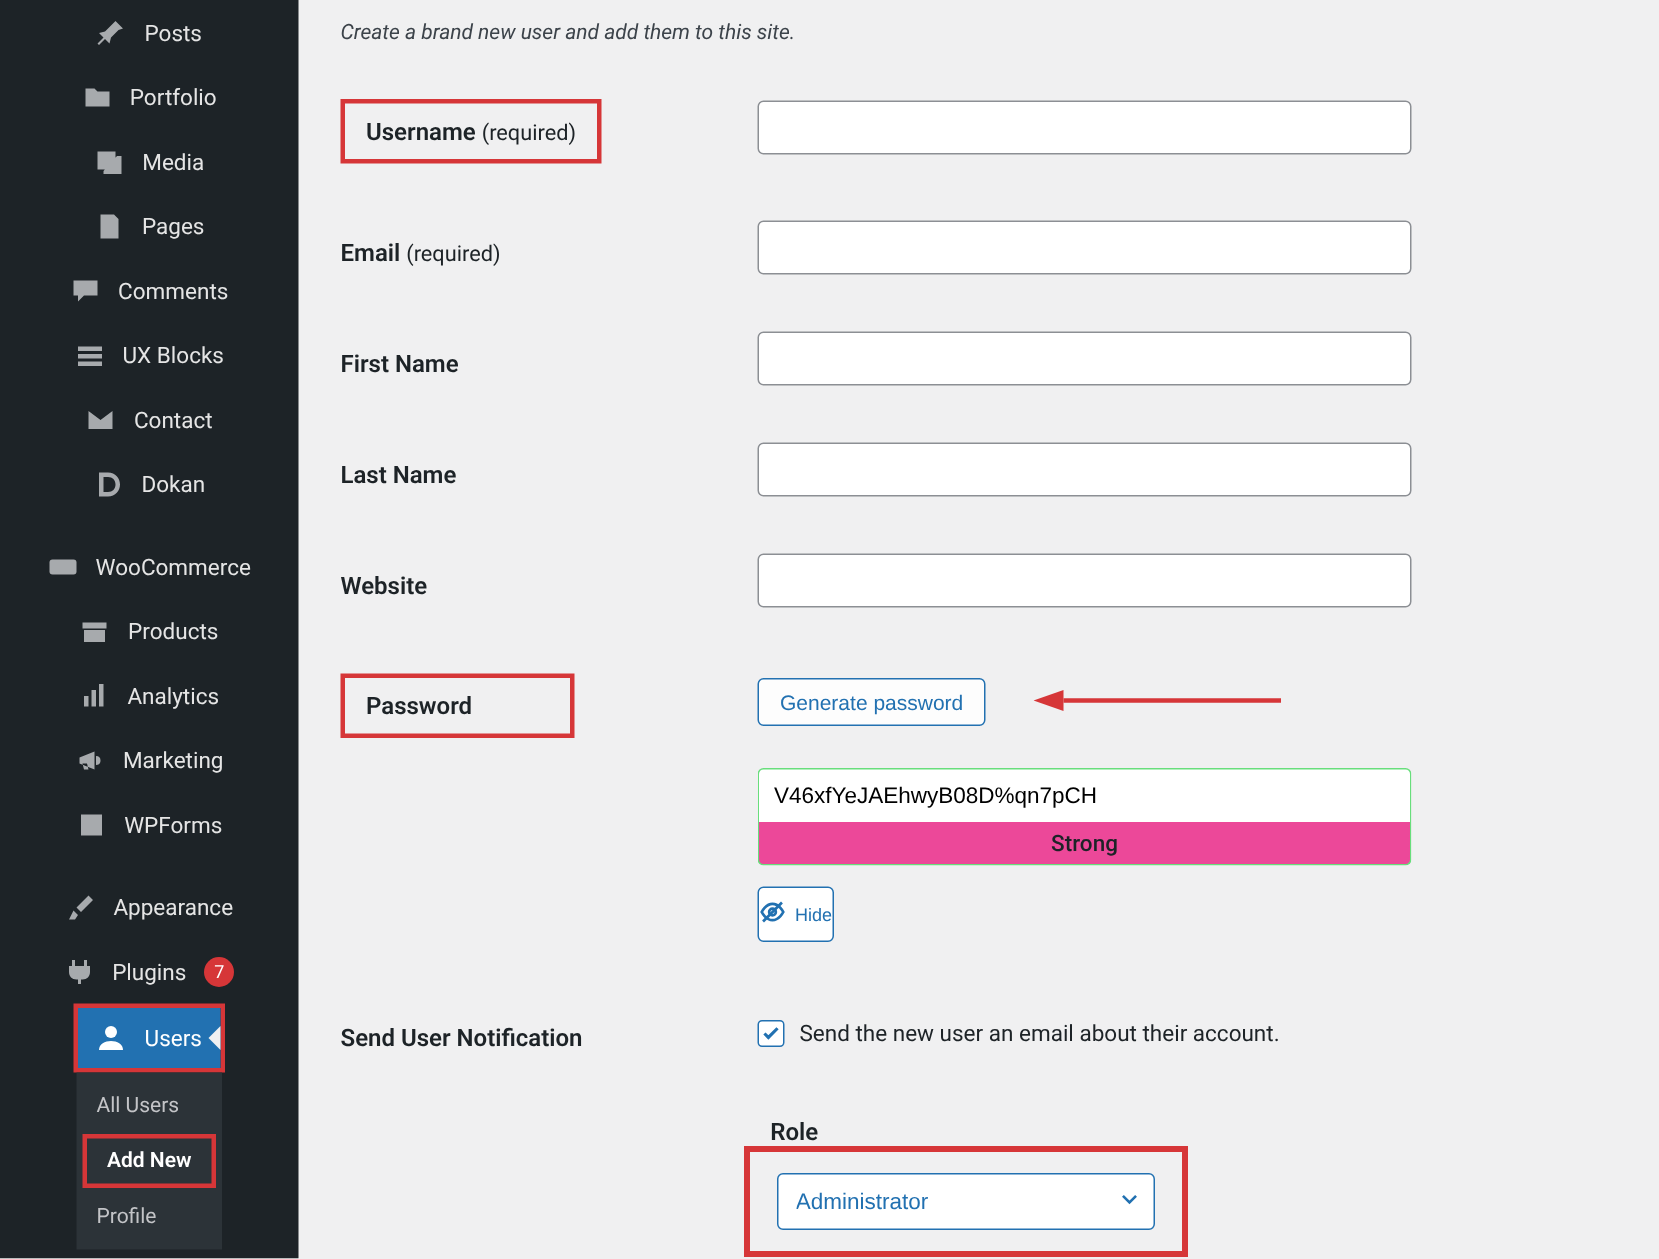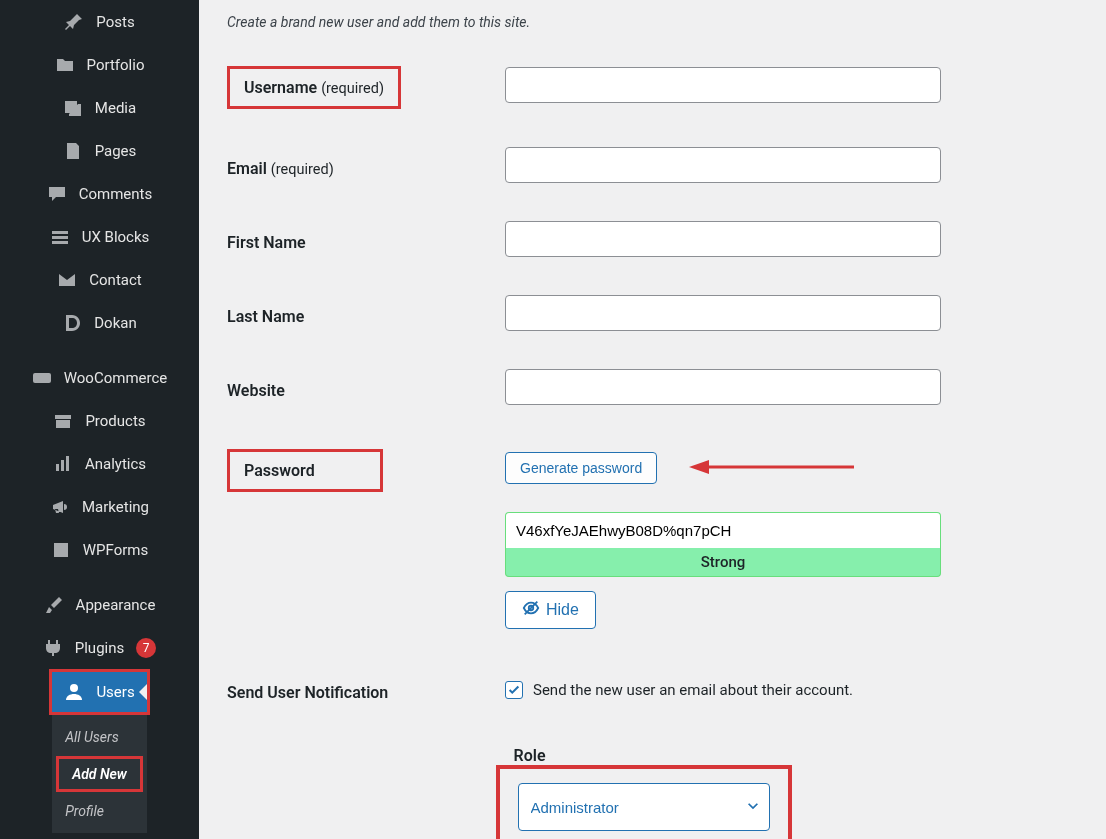--- a/index.html
+++ b/index.html
@@ -59,21 +59,20 @@
   }
   .sidebar-sub {
     background: #2c3338;
     padding: 7px 0;
   }
   .sidebar-sub-item {
     padding: 7px 13px;
     font-size: 14px;
     color: #c3c4c7;
     cursor: pointer;
-    font-style: italic;
   }
   .sidebar-sub-item.current {
     color: #fff;
     font-weight: 600;
   }
   .badge {
     background: #d63638;
     color: #fff;
     border-radius: 10px;
     min-width: 20px;
@@ -145,22 +144,22 @@
     border-radius: 4px;
     padding: 7px 14px;
     font-size: 14px;
     cursor: pointer;
   }
   .hide-btn {
     border: 1px solid #2271b1;
     color: #2271b1;
     background: #fff;
     border-radius: 4px;
-    padding: 7px 16px;
-    font-size: 16px;
+    padding: 7px 0;
+    font-size: 12px;
     cursor: pointer;
     display: inline-flex;
     align-items: center;
     gap: 6px;
   }
   .pw-wrap {
     display: flex;
     gap: 14px;
     align-items: flex-start;
     flex-direction: column;
@@ -171,21 +170,21 @@
     height: 36px;
     border: 1px solid #68de7c;
     border-bottom: none;
     border-radius: 4px 4px 0 0;
     background: #fff;
     padding: 0 10px;
     font-size: 15px;
   }
   .strength {
     width: 436px;
-    background: #86efac;
+    background: #ec4899;
     border: 1px solid #68de7c;
     border-top: none;
     text-align: center;
     padding: 5px 0;
     font-size: 15px;
     font-weight: 500;
     color: #1d2327;
     border-radius: 0 0 4px 4px;
   }
   .chk-row {
@@ -205,21 +204,21 @@
     background: #fff;
   }
   .chk svg { width: 14px; height: 14px; }
   .chk-label { font-size: 15px; color: #1d2327; }
   .role-wrap {
     padding: 14px 18px;
     display: inline-block;
   }
   .select {
     width: 252px;
-    height: 48px;
+    height: 38px;
     border: 1px solid #2271b1;
     border-radius: 4px;
     background: #fff;
     color: #2271b1;
     font-size: 15px;
     padding: 0 34px 0 12px;
     appearance: none;
     position: relative;
   }
   .select-wrap { position: relative; display: inline-block; }

